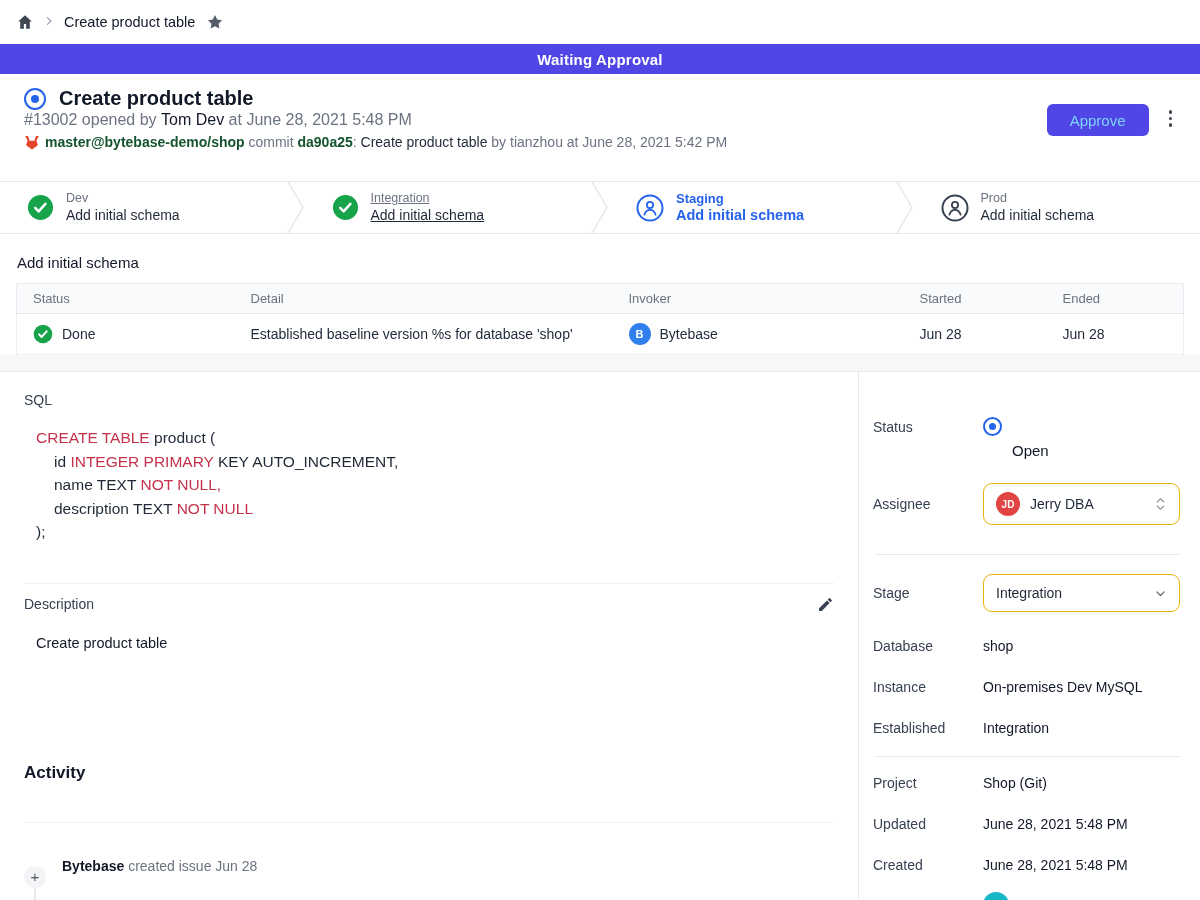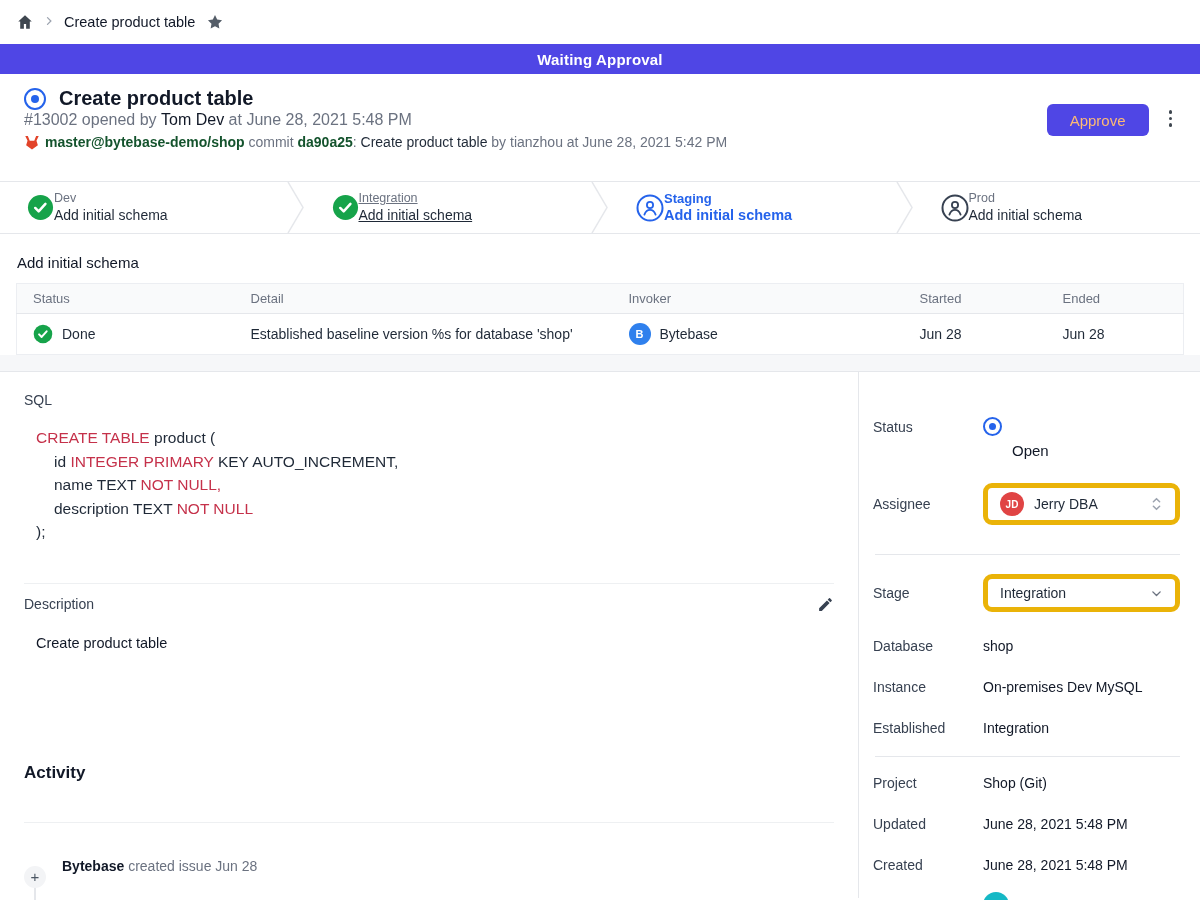--- a/index.html
+++ b/index.html
@@ -22,28 +22,28 @@
   .radio-icon::after { content:""; position:absolute; left:50%; top:50%; width:8px; height:8px; margin:-4px 0 0 -4px;
     border-radius:50%; background:#2563eb; }
   .issue-title { font-size:20px; font-weight:700; color:#111827; }
   .meta-line { margin-top:1px; font-size:16px; color:#6b7280; white-space:pre-wrap; }
   .meta-line .dark { color:#111827; font-weight:500; }
   .git-line { margin-top:5px; font-size:14px; color:#6b7280; white-space:pre-wrap; }
   .git-line .link { color:#14532d; cursor:pointer;font-weight:bold; }
   .git-line .msg { color:#1f2937; }
   .gitlab-svg { vertical-align:-3px; margin-right:5px; }
   .header-actions { display:flex; align-items:flex-start; gap:16px; margin-top:17px; }
-  .approve-btn { background:#4f46e5; color:#fdba74; border:none; border-radius:6px; font-size:15px; font-weight:500;
+  .approve-btn { background:#4f46e5; color:#7dd3fc; border:none; border-radius:6px; font-size:15px; font-weight:500;
     padding:7px 23px; height:32px; cursor:pointer; font-family:inherit; }
   .dots { display:flex; flex-direction:column; gap:3px; padding:6px 4px; cursor:pointer; }
   .dots i { width:3.5px; height:3.5px; border-radius:50%; background:#3f4750; }
 
   
   .pipeline { height:53px; border-top:1px solid #e5e7eb; border-bottom:1px solid #e5e7eb; display:flex; align-items:stretch; }
-  .stage { flex:1; display:flex; align-items:center; padding-left:27px; cursor:pointer; }
+  .stage { flex:1; display:flex; align-items:center; gap:12px; padding-left:27px; cursor:pointer; }
   .stage .env { font-size:12.5px; color:#6b7280; line-height:15px; }
   .stage .task { font-size:14px; color:#1f2937; line-height:18px; }
   .stage.done-link .env, .stage.done-link .task { text-decoration:underline; }
   .stage.active .env { color:#2563eb; font-weight:700; font-size:13px; }
   .stage.active .task { color:#2563eb; font-weight:700; font-size:14.5px; }
   .chev-sep { flex:none; width:18px; align-self:stretch; }
 
   
   .task-section { padding:13px 16px 0 16px; }
   .task-title { font-size:15px; font-weight:500; color:#111827; margin:7px 0 12px 1px; }
@@ -84,21 +84,21 @@
 
   
   .side-row { display:flex; align-items:center; }
   .side-row .lbl { width:110px; flex:none; font-size:14px; color:#374151; }
   .side-row .val { font-size:14px; color:#111827; }
   .open-flex { display:flex; align-items:center; gap:10px; }
   .radio-sm { width:19px; height:19px; border:2px solid #2563eb; border-radius:50%; position:relative; flex:none; background:#fff; }
   .radio-sm::after { content:""; position:absolute; left:50%; top:50%; width:7px; height:7px; margin:-3.5px 0 0 -3.5px;
     border-radius:50%; background:#2563eb; }
   .open-flex .val { font-size:15px;margin-top:48px; }
-  .select-box { flex:1; border:5px solid #eab308; border-radius:9px; background:#fff; display:flex; align-items:center;
+  .select-box { flex:1; border:1px solid #eab308; border-radius:9px; background:#fff; display:flex; align-items:center;
     padding:0 12px; cursor:pointer; justify-content:space-between; }
   .select-box .sel-left { display:flex; align-items:center; gap:10px; font-size:14px; color:#1f2937; }
   .sb-assignee { height:42px; }
   .sb-stage { height:38px; }
   .side hr { border:none; border-top:1px solid #e5e7eb; margin-left:2px; }
   .row-status { margin-top:4px; }
   .row-assignee { margin-top:24px; }
   .hr-1 { margin-top:29px; }
   .row-stage { margin-top:19px; }
   .row-db { margin-top:26px; }

